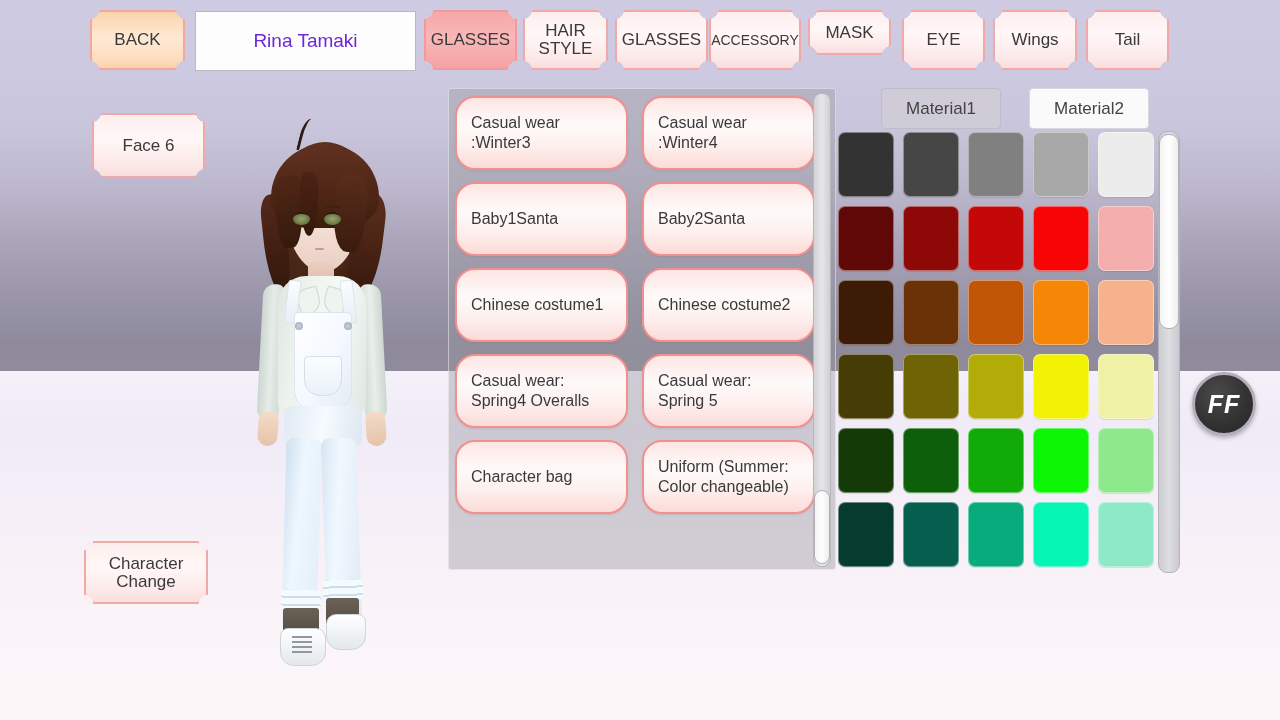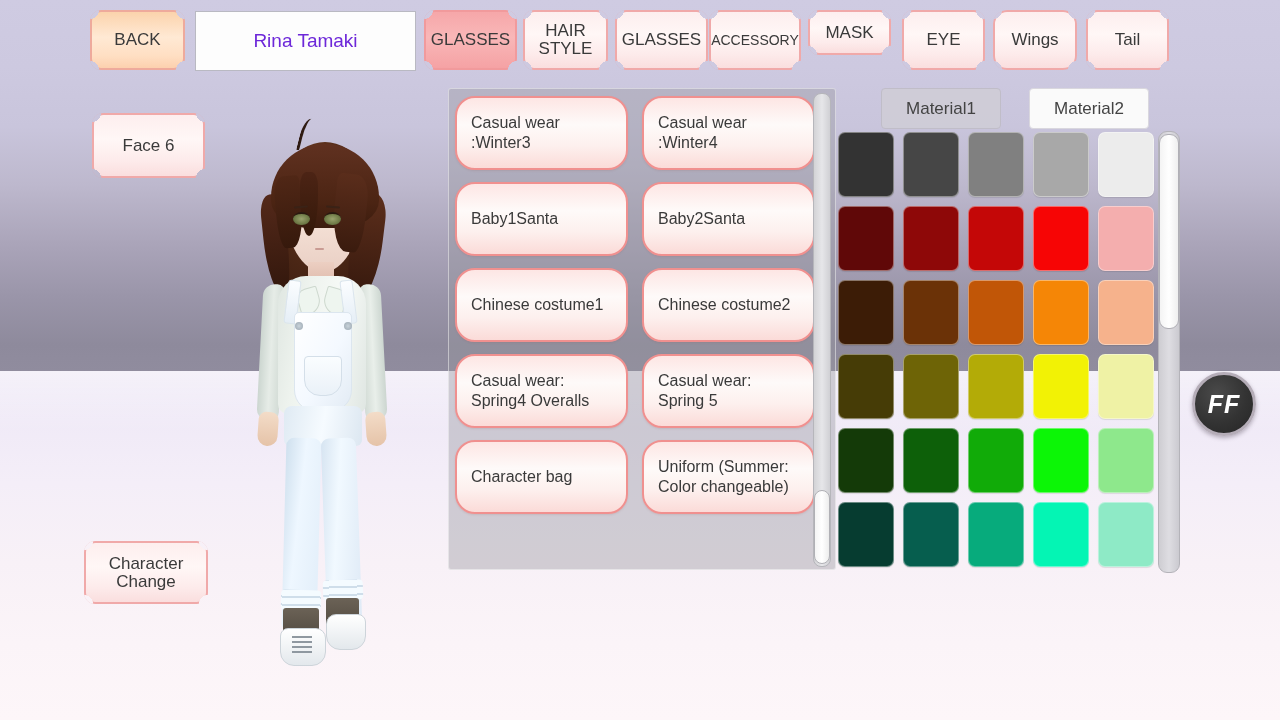--- a/index.html
+++ b/index.html
@@ -338,21 +338,21 @@
   <div class="nbtn back" style="left:90px; top:10px; width:95px; height:60px;">BACK</div>
 
   <input id="name-field" type="text" placeholder="Name" value="Rina Tamaki" style="">
 
   <div class="nbtn selected" style="left:424px; top:10px; width:93px; height:60px;">GLASSES</div>
   <div class="nbtn" style="left:523px; top:10px; width:85px; height:60px;">HAIR STYLE</div>
   <div class="nbtn" style="left:615px; top:10px; width:93px; height:60px;text-align:center;">GLASSES</div>
   <div class="nbtn small" style="left:709px; top:10px; width:92px; height:60px;">ACCESSORY</div>
   <div class="nbtn" style="left:808px; top:10px; width:83px; height:45px;">MASK</div>
   <div class="nbtn" style="left:902px; top:10px; width:83px; height:60px;">EYE</div>
-  <div class="nbtn" style="left:993px; top:10px; width:84px; height:60px;border-radius:14px;">Wings</div>
+  <div class="nbtn" style="left:993px; top:10px; width:84px; height:60px;">Wings</div>
   <div class="nbtn" style="left:1086px; top:10px; width:83px; height:60px;">Tail</div>
 
   <div class="nbtn" style="left:92px; top:113px; width:113px; height:65px;">Face 6</div>
   <div class="nbtn" style="left:84px; top:541px; width:124px; height:63px;">Character Change</div>
 
   <div id="list-panel">
     <div id="list-grid">
       <div class="list-item">Casual wear :Winter3</div>
       <div class="list-item">Casual wear :Winter4</div>
       <div class="list-item">Baby1Santa</div>

